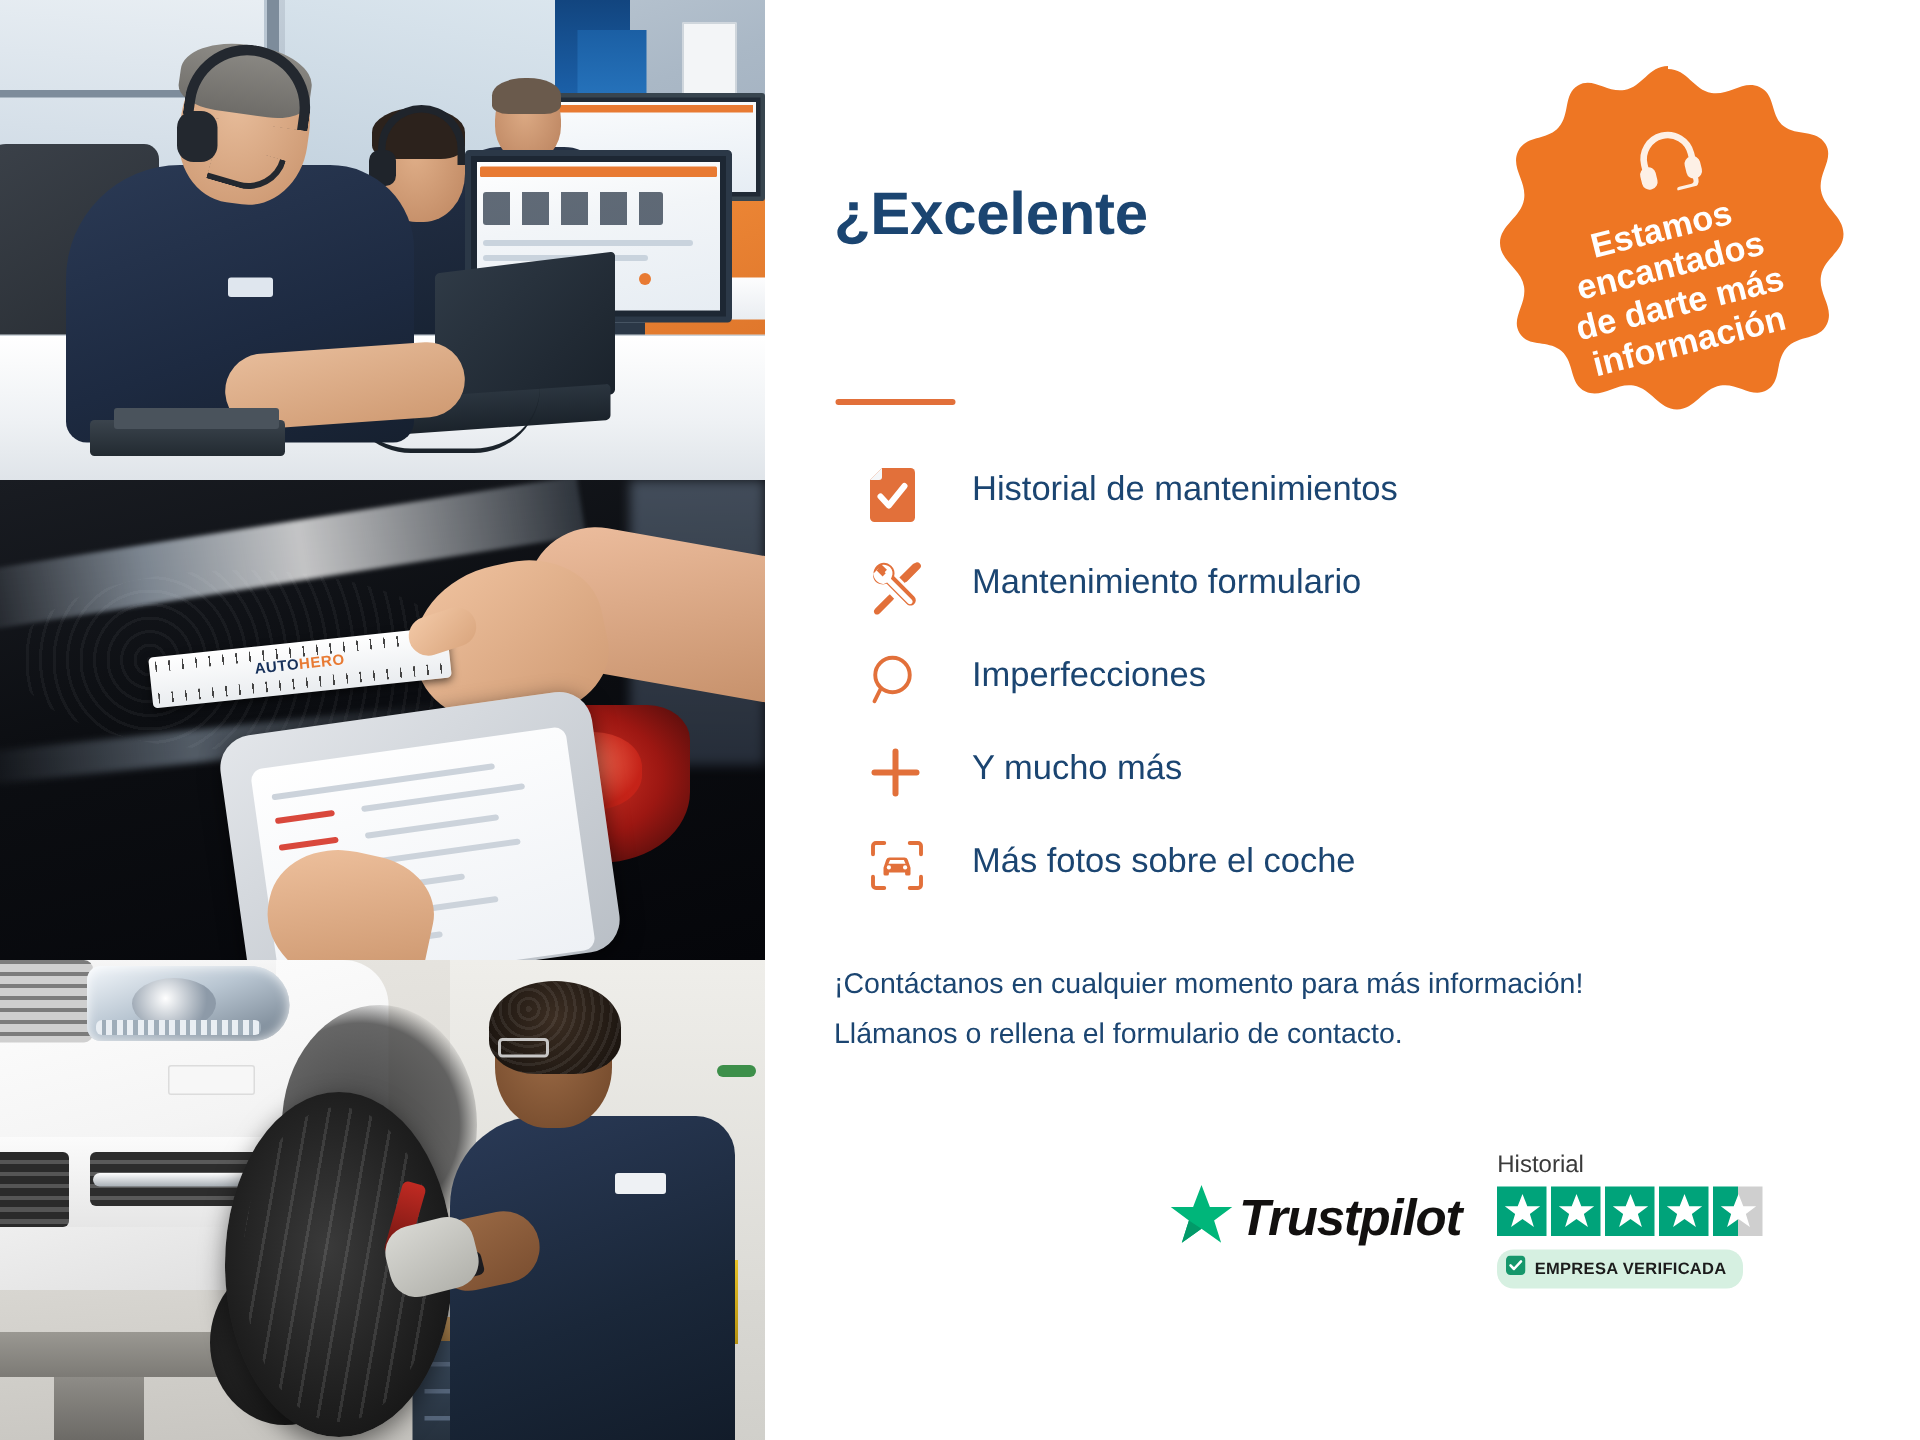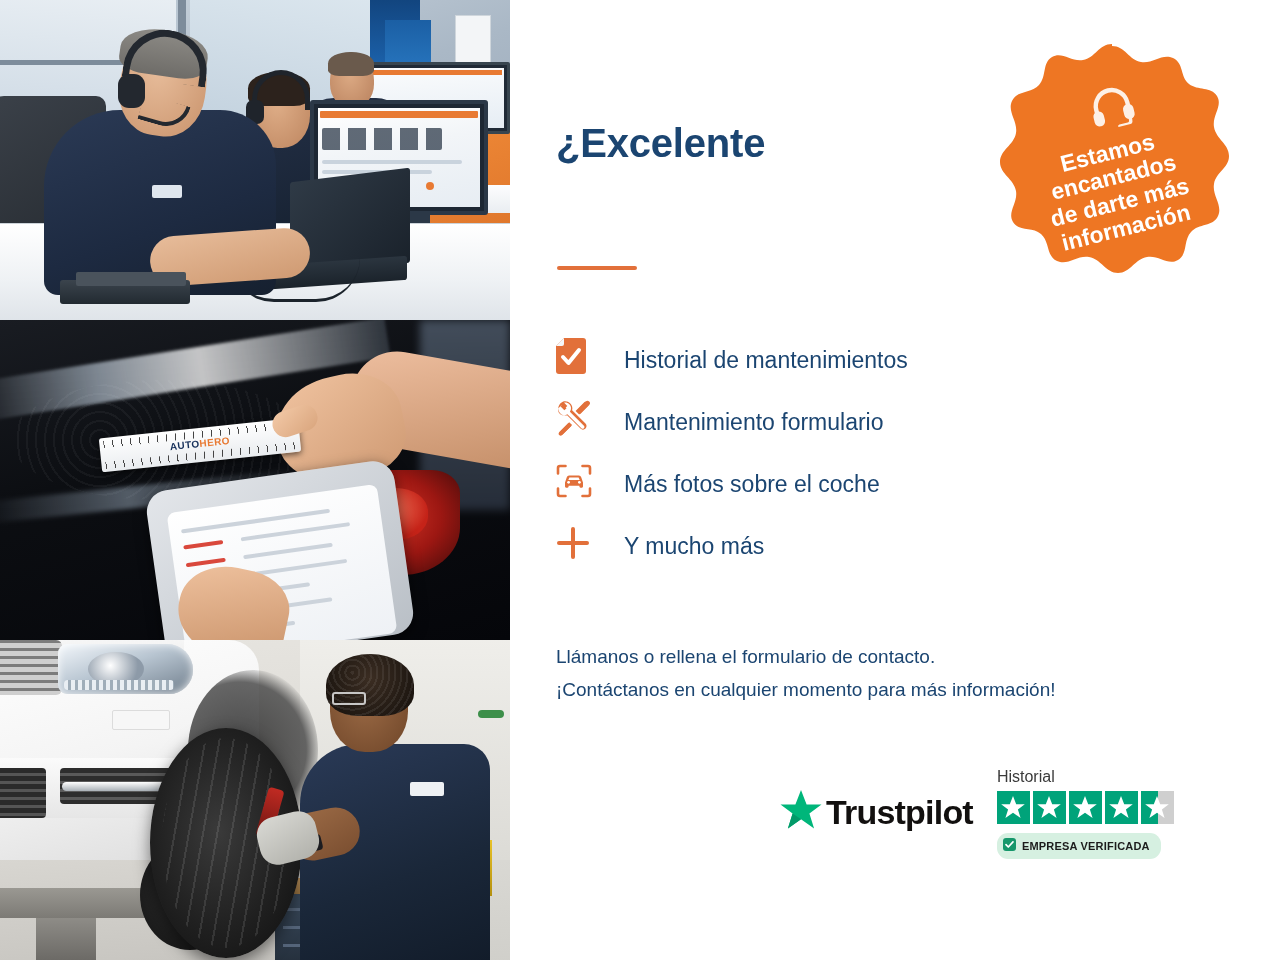--- a/index.html
+++ b/index.html
@@ -474,22 +474,23 @@
 
   
   .features {
     position: absolute;
     left: 46px;
     top: 312px;
     width: 520px;
   }
   .feature {
     display: flex;
-    align-items: flex-end;
+    align-items: flex-start;
     height: 62px;
+    margin-left: 24px;
   }
   .feature .ico {
     width: 44px;
     flex: 0 0 44px;
     display: flex;
     align-items: center;
     justify-content: flex-start;
   }
   .feature .ftxt {
     font-size: 23px;
@@ -511,21 +512,21 @@
   .contact span { display: block; }
 
   
   .tp {
     position: absolute;
     left: 270px;
     top: 768px;
     display: flex;
     align-items: flex-start;
   }
-  .tp-logo { display: flex; align-items: center; margin-top: 22px; }
+  .tp-logo { display: flex; align-items: center; margin-top: 22px; font-style: italic; }
   .tp-logo .tp-name {
     font-size: 34px;
     font-weight: bold;
     color: #12100f;
     letter-spacing: -0.8px;
     margin-left: 4px;
   }
   .tp-right { margin-left: 24px; }
   .tp-exc {
     font-size: 16px;
@@ -758,55 +759,64 @@
               <path d="M12.4 23.0 L3.2 32.2 C2.4 33.0 2.4 34.3 3.2 35.1 C4.0 35.9 5.3 35.9 6.1 35.1 L15.3 25.9 Z"></path>
             </g>
             <path d="M6.5 4.2 L10.5 8.2 L8.4 10.3 L4.4 6.3 Z" fill="#e2703a"></path>
             <path d="M20.8 10.5 L29.8 1.6 a2.4 2.4 0 0 1 3.4 3.4 L24.3 14 Z" fill="#e2703a"></path>
             <path d="M13.2 22.2 L16.1 25.1 L6.6 34.6 a2.1 2.1 0 0 1 -2.9 -2.9 Z" fill="#e2703a"></path>
           </svg>
         </span>
         <span class="ftxt">Mantenimiento formulario</span>
       </div>
 
+      <div class="feature">
+        <span class="ico">
+          <svg width="32" height="34" viewBox="0 0 32 34">
+            <circle cx="15" cy="14" r="11.5" fill="none" stroke="#e2703a" stroke-width="2.6"></circle>
+            <line x1="7.2" y1="23" x2="3" y2="31.5" stroke="#e2703a" stroke-width="2.6" stroke-linecap="round"></line>
+          </svg>
+        </span>
+        <span class="ftxt">Imperfecciones</span>
+      </div>
+
+      <div class="feature">
+        <span class="ico">
+          <svg width="34" height="34" viewBox="0 0 34 34">
+            <line x1="17" y1="3" x2="17" y2="31" stroke="#e2703a" stroke-width="4" stroke-linecap="round"></line>
+            <line x1="3" y1="17" x2="31" y2="17" stroke="#e2703a" stroke-width="4" stroke-linecap="round"></line>
+          </svg>
+        </span>
+        <span class="ftxt">Y mucho más</span>
+      </div>
 
       <div class="feature">
         <span class="ico">
           <svg width="36" height="34" viewBox="0 0 36 34">
             <g stroke="#e2703a" stroke-width="2.6" fill="none" stroke-linecap="round">
               <path d="M2 9.5 V4 A2 2 0 0 1 4 2 H9.5"></path>
               <path d="M26.5 2 H32 A2 2 0 0 1 34 4 V9.5"></path>
               <path d="M34 24.5 V30 A2 2 0 0 1 32 32 H26.5"></path>
               <path d="M9.5 32 H4 A2 2 0 0 1 2 30 V24.5"></path>
             </g>
             <g fill="#e2703a">
               <path d="M9 18.5 L10.8 13.2 A2.4 2.4 0 0 1 13.1 11.6 H22.9 A2.4 2.4 0 0 1 25.2 13.2 L27 18.5 A1.6 1.6 0 0 1 27 19.2 V22.6 A1.1 1.1 0 0 1 25.9 23.7 H24.5 A1.1 1.1 0 0 1 23.4 22.6 V21.7 H12.6 V22.6 A1.1 1.1 0 0 1 11.5 23.7 H10.1 A1.1 1.1 0 0 1 9 22.6 V19.2 Z"></path>
             </g>
             <circle cx="12.6" cy="18.3" r="1.4" fill="#ffffff"></circle>
             <circle cx="23.4" cy="18.3" r="1.4" fill="#ffffff"></circle>
             <path d="M12.3 15.9 L13.4 13.4 H22.6 L23.7 15.9 Z" fill="#ffffff"></path>
           </svg>
         </span>
         <span class="ftxt">Más fotos sobre el coche</span>
       </div>
-
-      <div class="feature">
-        <span class="ico">
-          <svg width="34" height="34" viewBox="0 0 34 34">
-            <line x1="17" y1="3" x2="17" y2="31" stroke="#e2703a" stroke-width="4" stroke-linecap="round"></line>
-            <line x1="3" y1="17" x2="31" y2="17" stroke="#e2703a" stroke-width="4" stroke-linecap="round"></line>
-          </svg>
-        </span>
-        <span class="ftxt">Y mucho más</span>
-      </div>
     </div>
 
     <p class="contact">
+      <span>¡Contáctanos en cualquier momento para más información!</span>
       <span>Llámanos o rellena el formulario de contacto.</span>
-      <span>¡Contáctanos en cualquier momento para más información!</span>
     </p>
 
     <div class="tp">
       <div class="tp-logo">
         <span>
           <svg width="42" height="40" viewBox="0 0 42 40">
             <path d="M21 0 L26.6 14.6 H41.5 L29.4 23.6 L34.1 38.5 L21 29.2 L7.9 38.5 L12.6 23.6 L0.5 14.6 H15.4 Z" fill="#00b67a"></path>
             <path d="M21 29.2 L7.9 38.5 L12.6 23.6 Z" fill="#029a69"></path>
           </svg>
         </span>

